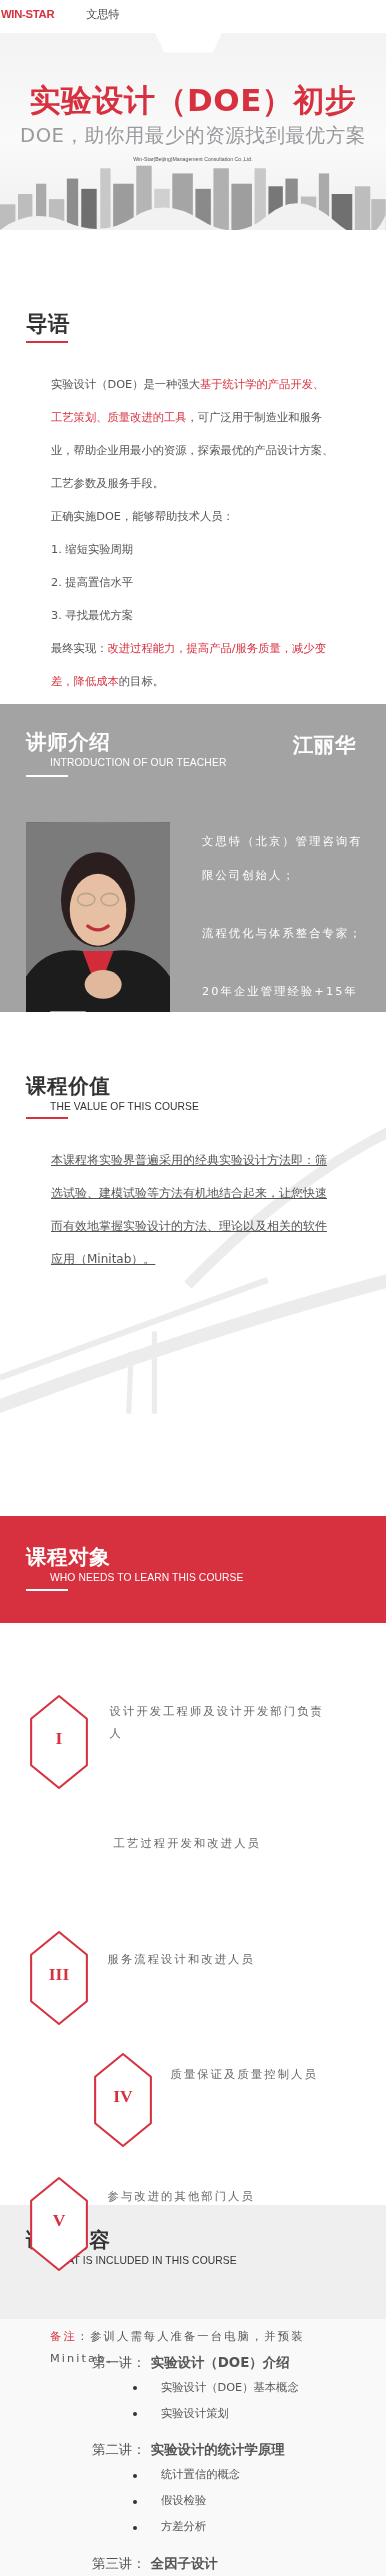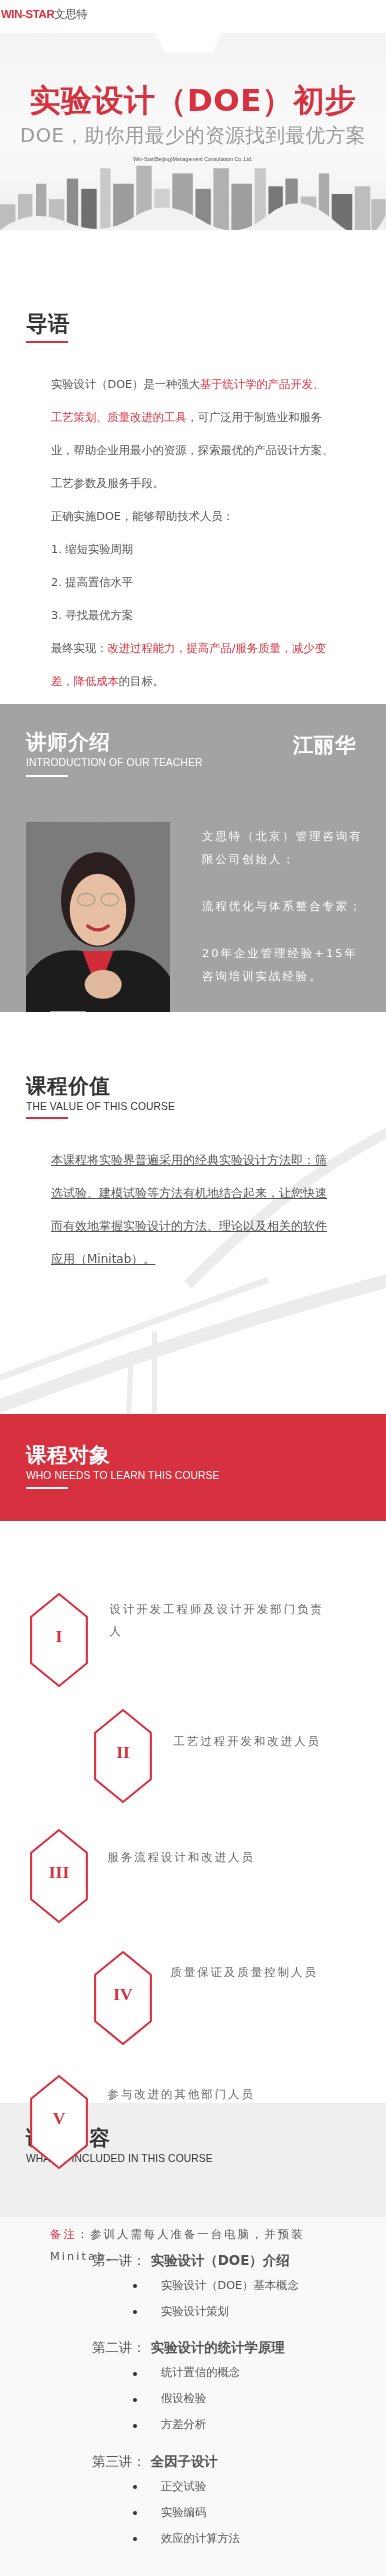--- a/index.html
+++ b/index.html
@@ -3,56 +3,56 @@
 <meta charset="utf-8">
 <style>
   * { box-sizing: border-box; margin: 0; padding: 0; }
   html, body { width: 386px; background: #ffffff; }
   body { font-family: "DejaVu Sans", "Liberation Sans", sans-serif; color: #4a4a4a; position: relative; overflow-x: hidden; }
 
   
   .logo-bar { height: 33px; background: #fff; position: relative; }
   .logo { position: absolute; left: 1px; top: 7.2px; font-family: "Liberation Sans", sans-serif; font-weight: 700; font-size: 11.3px; letter-spacing: -0.3px; }
   .logo .en { color: #d7313f; }
-  .logo .cn { color: #4a4a4a; font-weight: 400; }
+  .logo .cn { color: #4a4a4a; font-weight: 400; margin-left: 32px; }
 
   
   .hero { position: relative; height: 197px; background: linear-gradient(#f3f3f3, #fafafa 55%, #efefef); overflow: hidden; }
   .hero-tab { position: absolute; left: 155px; top: 0; width: 67px; height: 19.6px; background: #fff; clip-path: polygon(0 0, 100% 0, 86% 100%, 14% 100%); }
   .hero-title { position: absolute; top: 47px; width: 100%; text-align: center; font-size: 31px; font-weight: 700; color: #d7313f; letter-spacing: 0.5px; }
   .hero-subtitle { position: absolute; top: 89px; width: 100%; text-align: center; font-size: 19.6px; font-weight: 400; color: #9a9a9e; letter-spacing: 0.5px; }
   .hero-company { position: absolute; top: 123px; width: 100%; text-align: center; font-family: "Liberation Sans", sans-serif; font-size: 5.2px; color: #555; }
   .skyline { position: absolute; left: 0; right: 0; bottom: 0; height: 72px; }
 
   
   .sec-title { font-size: 19.6px; font-weight: 700; letter-spacing: 0.5px; line-height: 1.1; }
-  .sec-sub { font-family: "Liberation Sans", sans-serif; font-size: 10.3px; letter-spacing: 0.1px; margin-top: 3.1px; }
+  .sec-sub { font-family: "Liberation Sans", sans-serif; font-size: 10.3px; letter-spacing: 0.1px; margin-top: 3.1px; margin-left: 24px; }
   .sec-bar { width: 42px; height: 2.1px; margin-top: 7.2px; }
 
   
   .intro { position: relative; height: 474px; background: #fff; padding: 82px 0 0 26px; }
   .intro .sec-title { color: #333; font-size: 21.6px; }
   .intro .sec-bar { background: #d7313f; margin-top: 5.2px; }
   .intro-body { margin-top: 25px; padding-left: 25px; width: 309px; font-size: 11.3px; line-height: 33px; color: #555; }
   .intro-body .red { color: #d7313f; }
   .intro-body p { margin: 0; }
 
   
   .teacher { position: relative; height: 308px; background: #a3a3a3; color: #fff; padding: 27px 0 0 26px; }
   .teacher .sec-title { color: #fff; font-size: 20.6px; }
   .teacher .sec-sub { color: #fff; }
   .teacher .sec-bar { background: #fff; margin-top: 7.2px; }
   .teacher-name { position: absolute; right: 30px; top: 27px; font-size: 20.6px; font-weight: 700; color: #fff; letter-spacing: 0.5px; }
   .teacher-photo { position: absolute; left: 26px; top: 118px; width: 144px; height: 207px; background: linear-gradient(90deg, #6a6a6a, #8a8a8a 50%, #6e6e6e); overflow: hidden; }
-  .teacher-bio { position: absolute; left: 202px; top: 121px; width: 165px; font-size: 11.3px; line-height: 23px; letter-spacing: 2.1px; color: #fff; }
+  .teacher-bio { position: absolute; left: 202px; top: 121px; width: 165px; font-size: 11.3px; line-height: 34px; letter-spacing: 2.1px; color: #fff; }
   .teacher-bio p { margin-bottom: 24px; }
   .teacher-notch { position: absolute; left: 50px; bottom: -38px; width: 36px; height: 39px; background: #a3a3a3; clip-path: polygon(0 0, 100% 0, 50% 100%); }
 
   
-  .value { position: relative; height: 402px; background: #fff; padding: 63px 0 16px 26px; overflow: hidden; }
+  .value { position: relative; height: 504px; background: #fff; padding: 63px 0 16px 26px; overflow: hidden; border-radius: 26px; }
   .value .sec-title { color: #333; font-size: 20.6px; }
   .value .sec-sub { color: #333; }
   .value .sec-bar { background: #d7313f; margin-top: 5.2px; }
   .value-body { position: relative; z-index: 2; margin-top: 25px; padding-left: 25px; width: 309px; font-size: 12px; line-height: 33px; color: #555; text-decoration: underline; }
   .value-deco { position: absolute; left: 0; top: 0; width: 386px; height: 402px; z-index: 1; }
 
   
   .aud-head { height: 107px; background: #d7313f; color: #fff; padding: 30px 0 0 26px; }
   .aud-head .sec-title { color: #fff; font-size: 20.6px; }
   .aud-head .sec-sub { color: #fff; }
@@ -190,26 +190,20 @@
   <div class="aud-item" style="left:29px; top:71px;">
     <div class="hex">
       <svg width="60" height="96" viewBox="0 0 116 186">
           <polygon points="58,4 112,48 112,138 58,182 4,138 4,48" fill="#fff" stroke="#d7313f" stroke-width="4" stroke-linejoin="round"></polygon>
         </svg>
       <div class="hex-num">I</div>
     </div>
     <div class="aud-text" style="width:222px;">设计开发工程师及设计开发部门负责人</div>
   </div>
   <div class="aud-item" style="left:93px; top:187px;">
-    <div class="hex">
-      <svg width="60" height="96" viewBox="0 0 116 186">
-          <polygon points="58,4 112,48 112,138 58,182 4,138 4,48" fill="#fff" stroke="#d7313f" stroke-width="4" stroke-linejoin="round"></polygon>
-        </svg>
-      <div class="hex-num">II</div>
-    </div>
     <div class="aud-text" style="margin-top:23px;">工艺过程开发和改进人员</div>
   </div>
   <div class="aud-item" style="left:29px; top:307px;">
     <div class="hex">
       <svg width="60" height="96" viewBox="0 0 116 186">
           <polygon points="58,4 112,48 112,138 58,182 4,138 4,48" fill="#fff" stroke="#d7313f" stroke-width="4" stroke-linejoin="round"></polygon>
         </svg>
       <div class="hex-num">III</div>
     </div>
     <div class="aud-text" style="margin-top:18.5px; margin-left:18.5px;">服务流程设计和改进人员</div>

